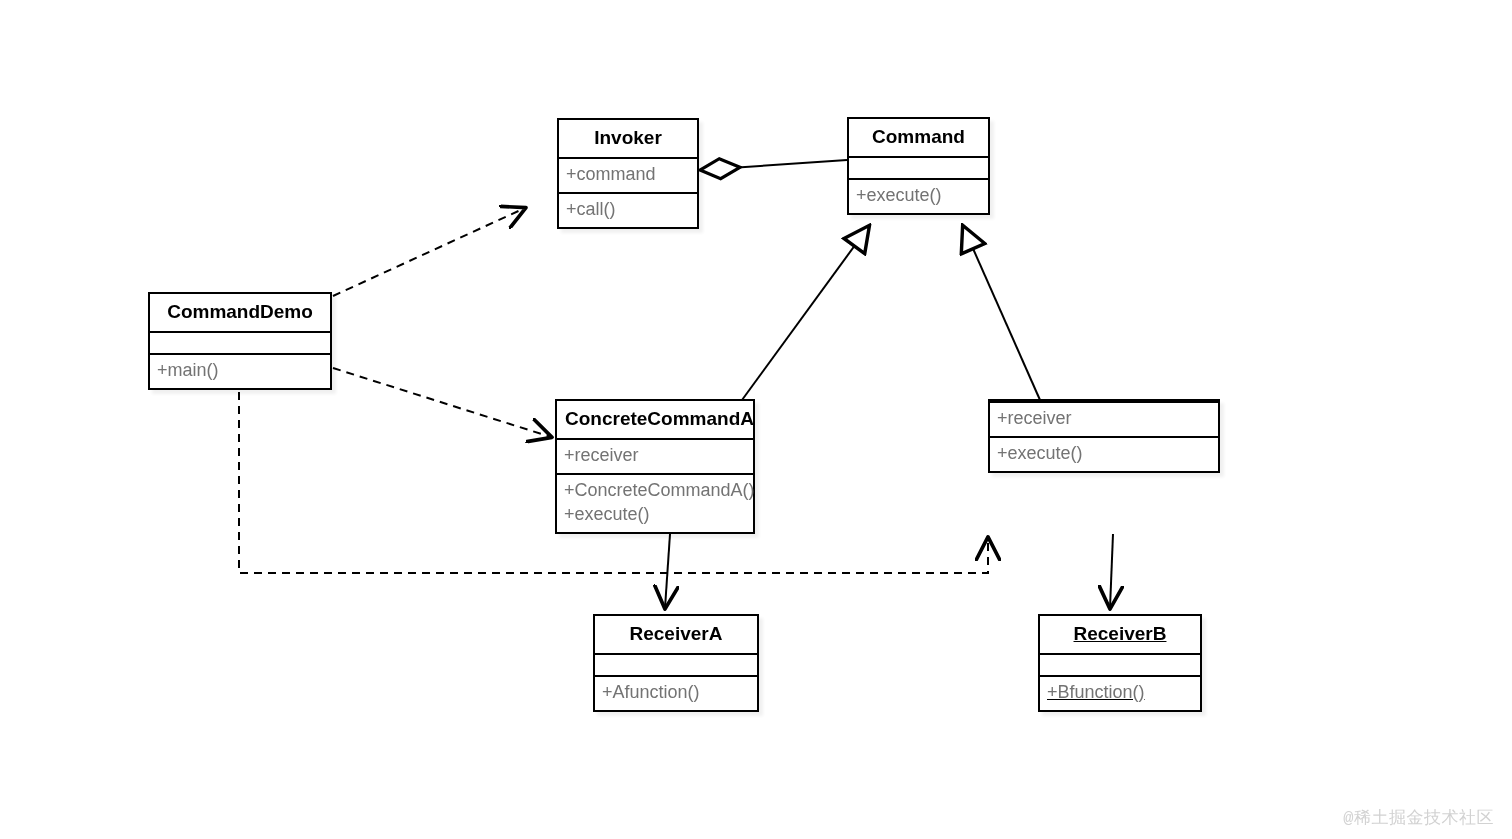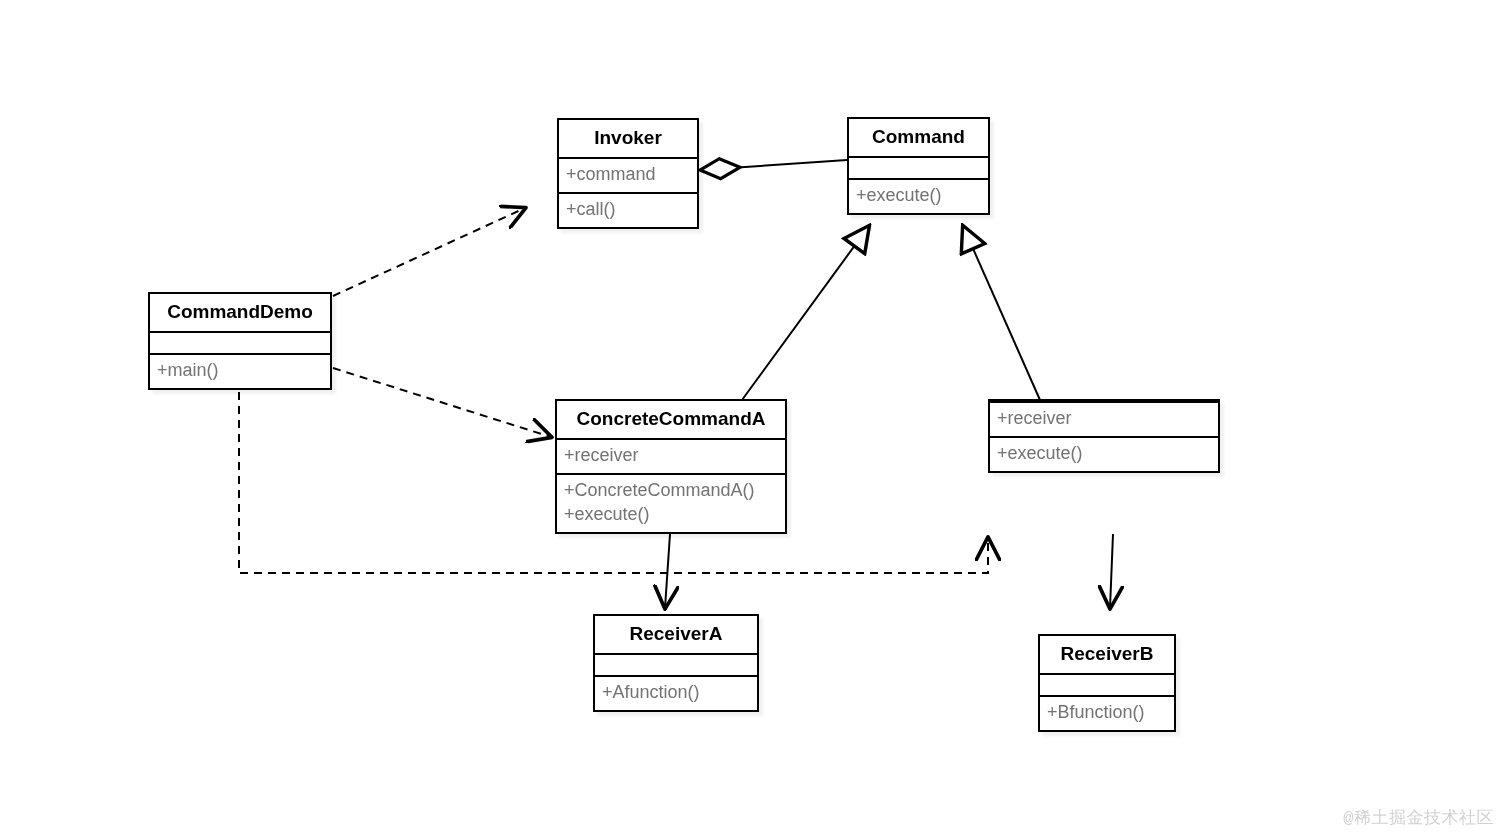--- a/index.html
+++ b/index.html
@@ -157,21 +157,21 @@
   <div class="uml-class" style="left:148px; top:292px; width:184px;">
     <div class="cls-name">CommandDemo</div>
     <div class="cls-sep"></div>
     <div class="cls-compartment empty"></div>
     <div class="cls-sep"></div>
     <div class="cls-compartment">
       <span class="member">+main()</span>
     </div>
   </div>
 
-  <div class="uml-class" style="left:555px; top:399px; width:232px;">
+  <div class="uml-class" style="left:555px; top:399px; width:200px;">
     <div class="cls-name">ConcreteCommandA</div>
     <div class="cls-sep"></div>
     <div class="cls-compartment">
       <span class="member">+receiver</span>
     </div>
     <div class="cls-sep"></div>
     <div class="cls-compartment">
       <span class="member">+ConcreteCommandA()</span>
       <span class="member">+execute()</span>
     </div>
@@ -191,21 +191,21 @@
   <div class="uml-class" style="left:593px; top:614px; width:166px;">
     <div class="cls-name">ReceiverA</div>
     <div class="cls-sep"></div>
     <div class="cls-compartment empty"></div>
     <div class="cls-sep"></div>
     <div class="cls-compartment">
       <span class="member">+Afunction()</span>
     </div>
   </div>
 
-  <div class="uml-class" style="left:1038px; top:634px; width:138px;">
+  <div class="uml-class" style="left:1038px; top:614px; width:164px;text-decoration:underline;">
     <div class="cls-name">ReceiverB</div>
     <div class="cls-sep"></div>
     <div class="cls-compartment empty"></div>
     <div class="cls-sep"></div>
     <div class="cls-compartment">
       <span class="member">+Bfunction()</span>
     </div>
   </div>
 
   <div class="watermark">@稀土掘金技术社区</div>

